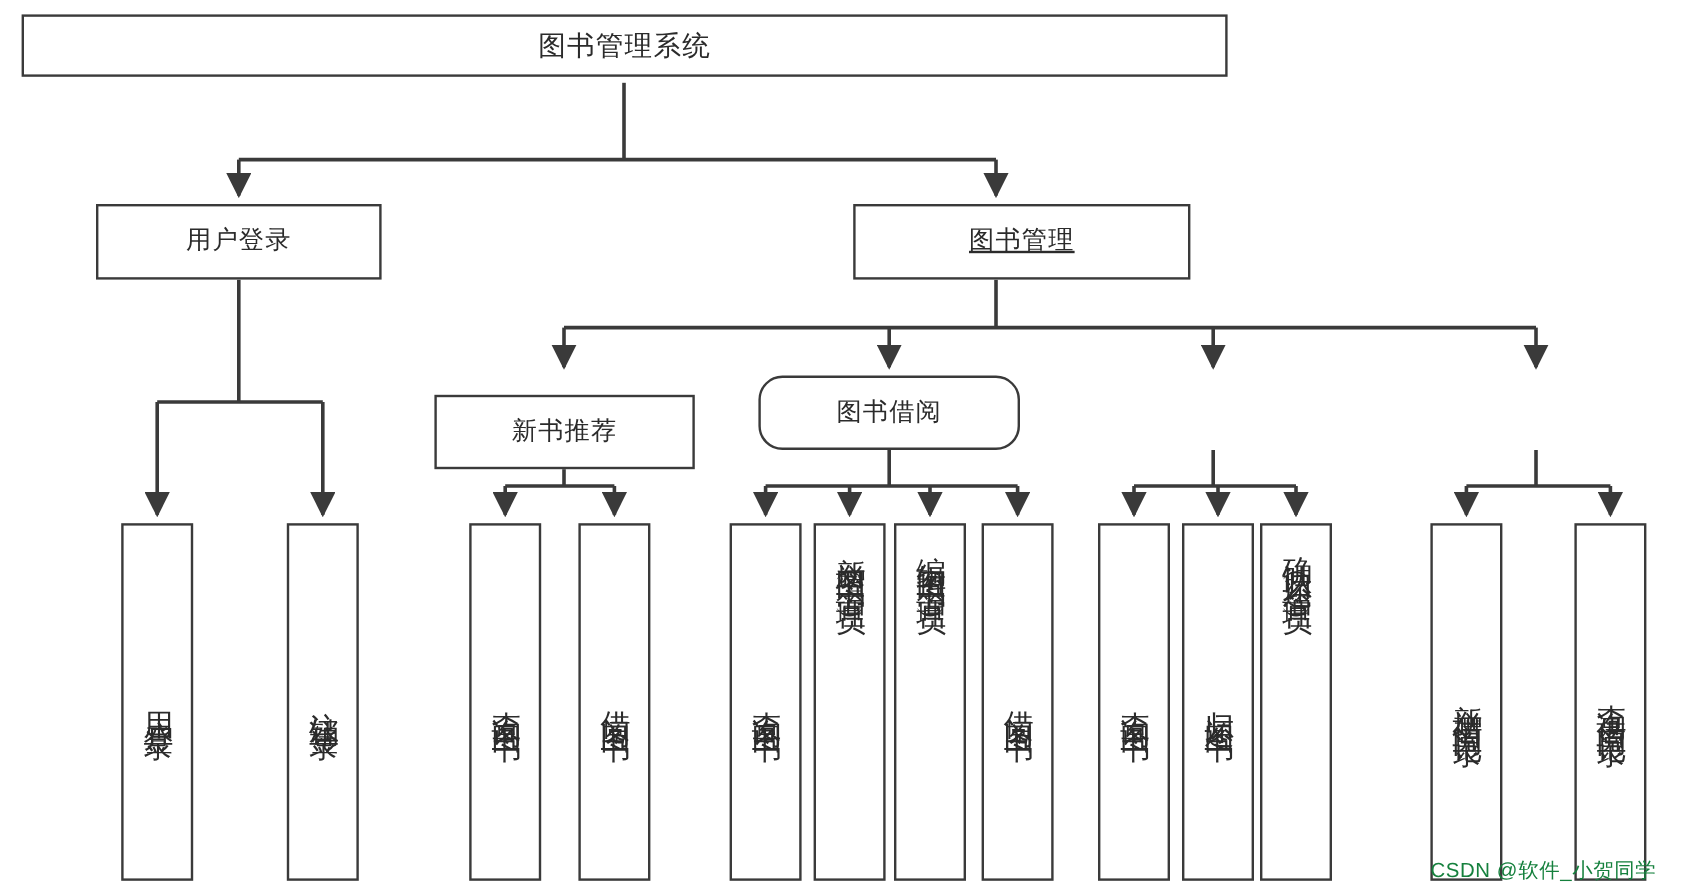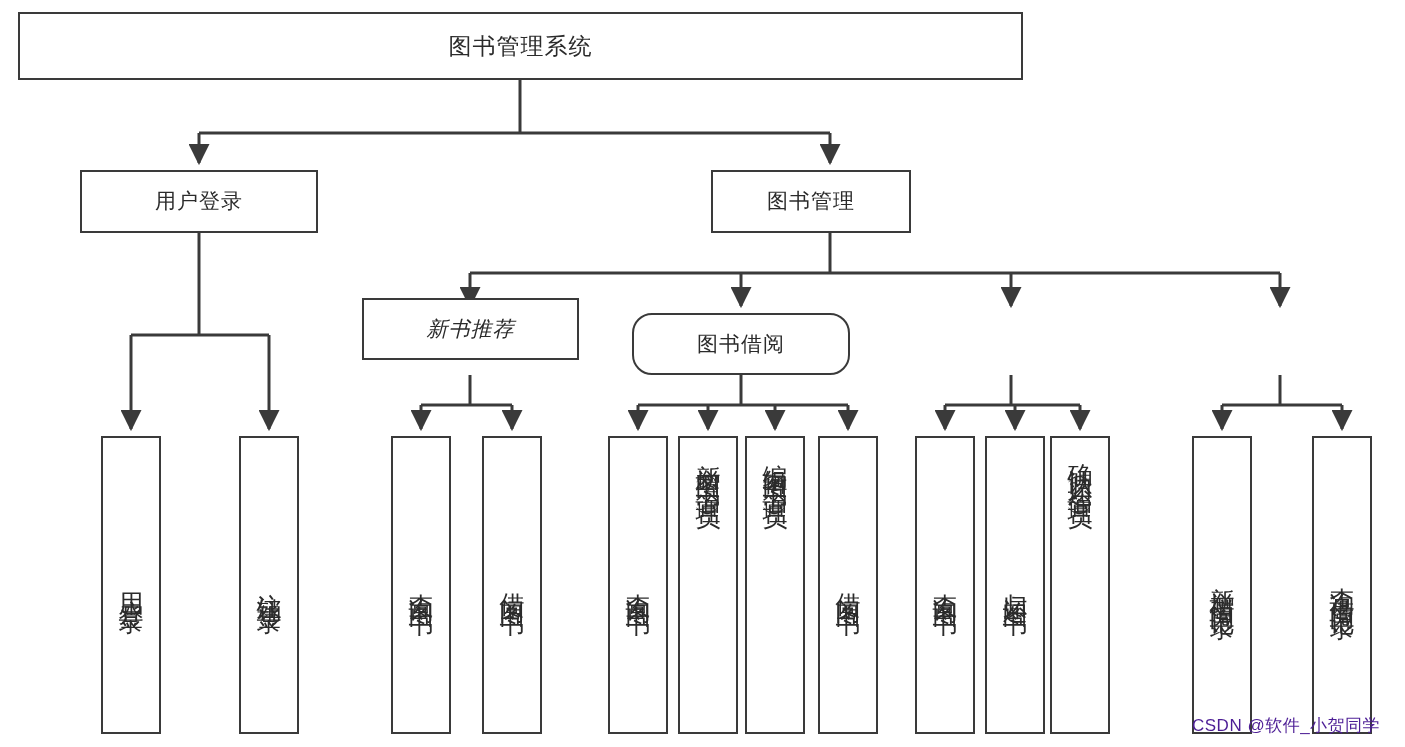--- a/index.html
+++ b/index.html
@@ -26,31 +26,31 @@
     color:#2b2b2b;
   }
   .node .label{
     font-size:21px;
     line-height:1.15;
     letter-spacing:1px;
     white-space:nowrap;
   }
 
   
-  #n-root{left:18px;top:12px;width:1005px;height:68px;}
+  #n-root{left:18px;top:12px;width:1005px;height:52px;}
   #n-root .label{font-size:23px;}
 
   
   .lvl1{height:63px;}
   #n-user{left:80px;top:170px;width:238px;}
-  #n-book{left:711px;top:170px;width:200px;}
+  #n-book{left:711px;top:170px;width:281px;text-decoration:underline;}
 
   
   .lvl2{height:62px;}
-  #n-newrec{left:362px;top:298px;width:217px;font-style:italic;}
+  #n-newrec{left:362px;top:329px;width:217px;}
   #n-borrow{left:632px;top:313px;width:218px;border-radius:20px;}
   #n-current{left:902px;top:313px;width:219px;}
   #n-record{left:1172px;top:313px;width:217px;}
 
   
   .leaf{
     top:436px;height:298px;
     align-items:flex-start;
     padding-top:10px;
   }
@@ -79,21 +79,21 @@
   #l10{left:985px;width:60px;}
   #l11{left:1050px;width:60px;}
   #l12{left:1192px;width:60px;}
   #l13{left:1312px;width:60px;}
 
   
   #watermark{
     position:absolute;
     left:1192px;top:714px;
     font-size:17px;
-    color:#4c1d95;
+    color:#15803d;
     white-space:nowrap;
     letter-spacing:0.5px;
     pointer-events:none;
   }
 </style>
 </head>
 <body>
 
 <div id="canvas">
 

